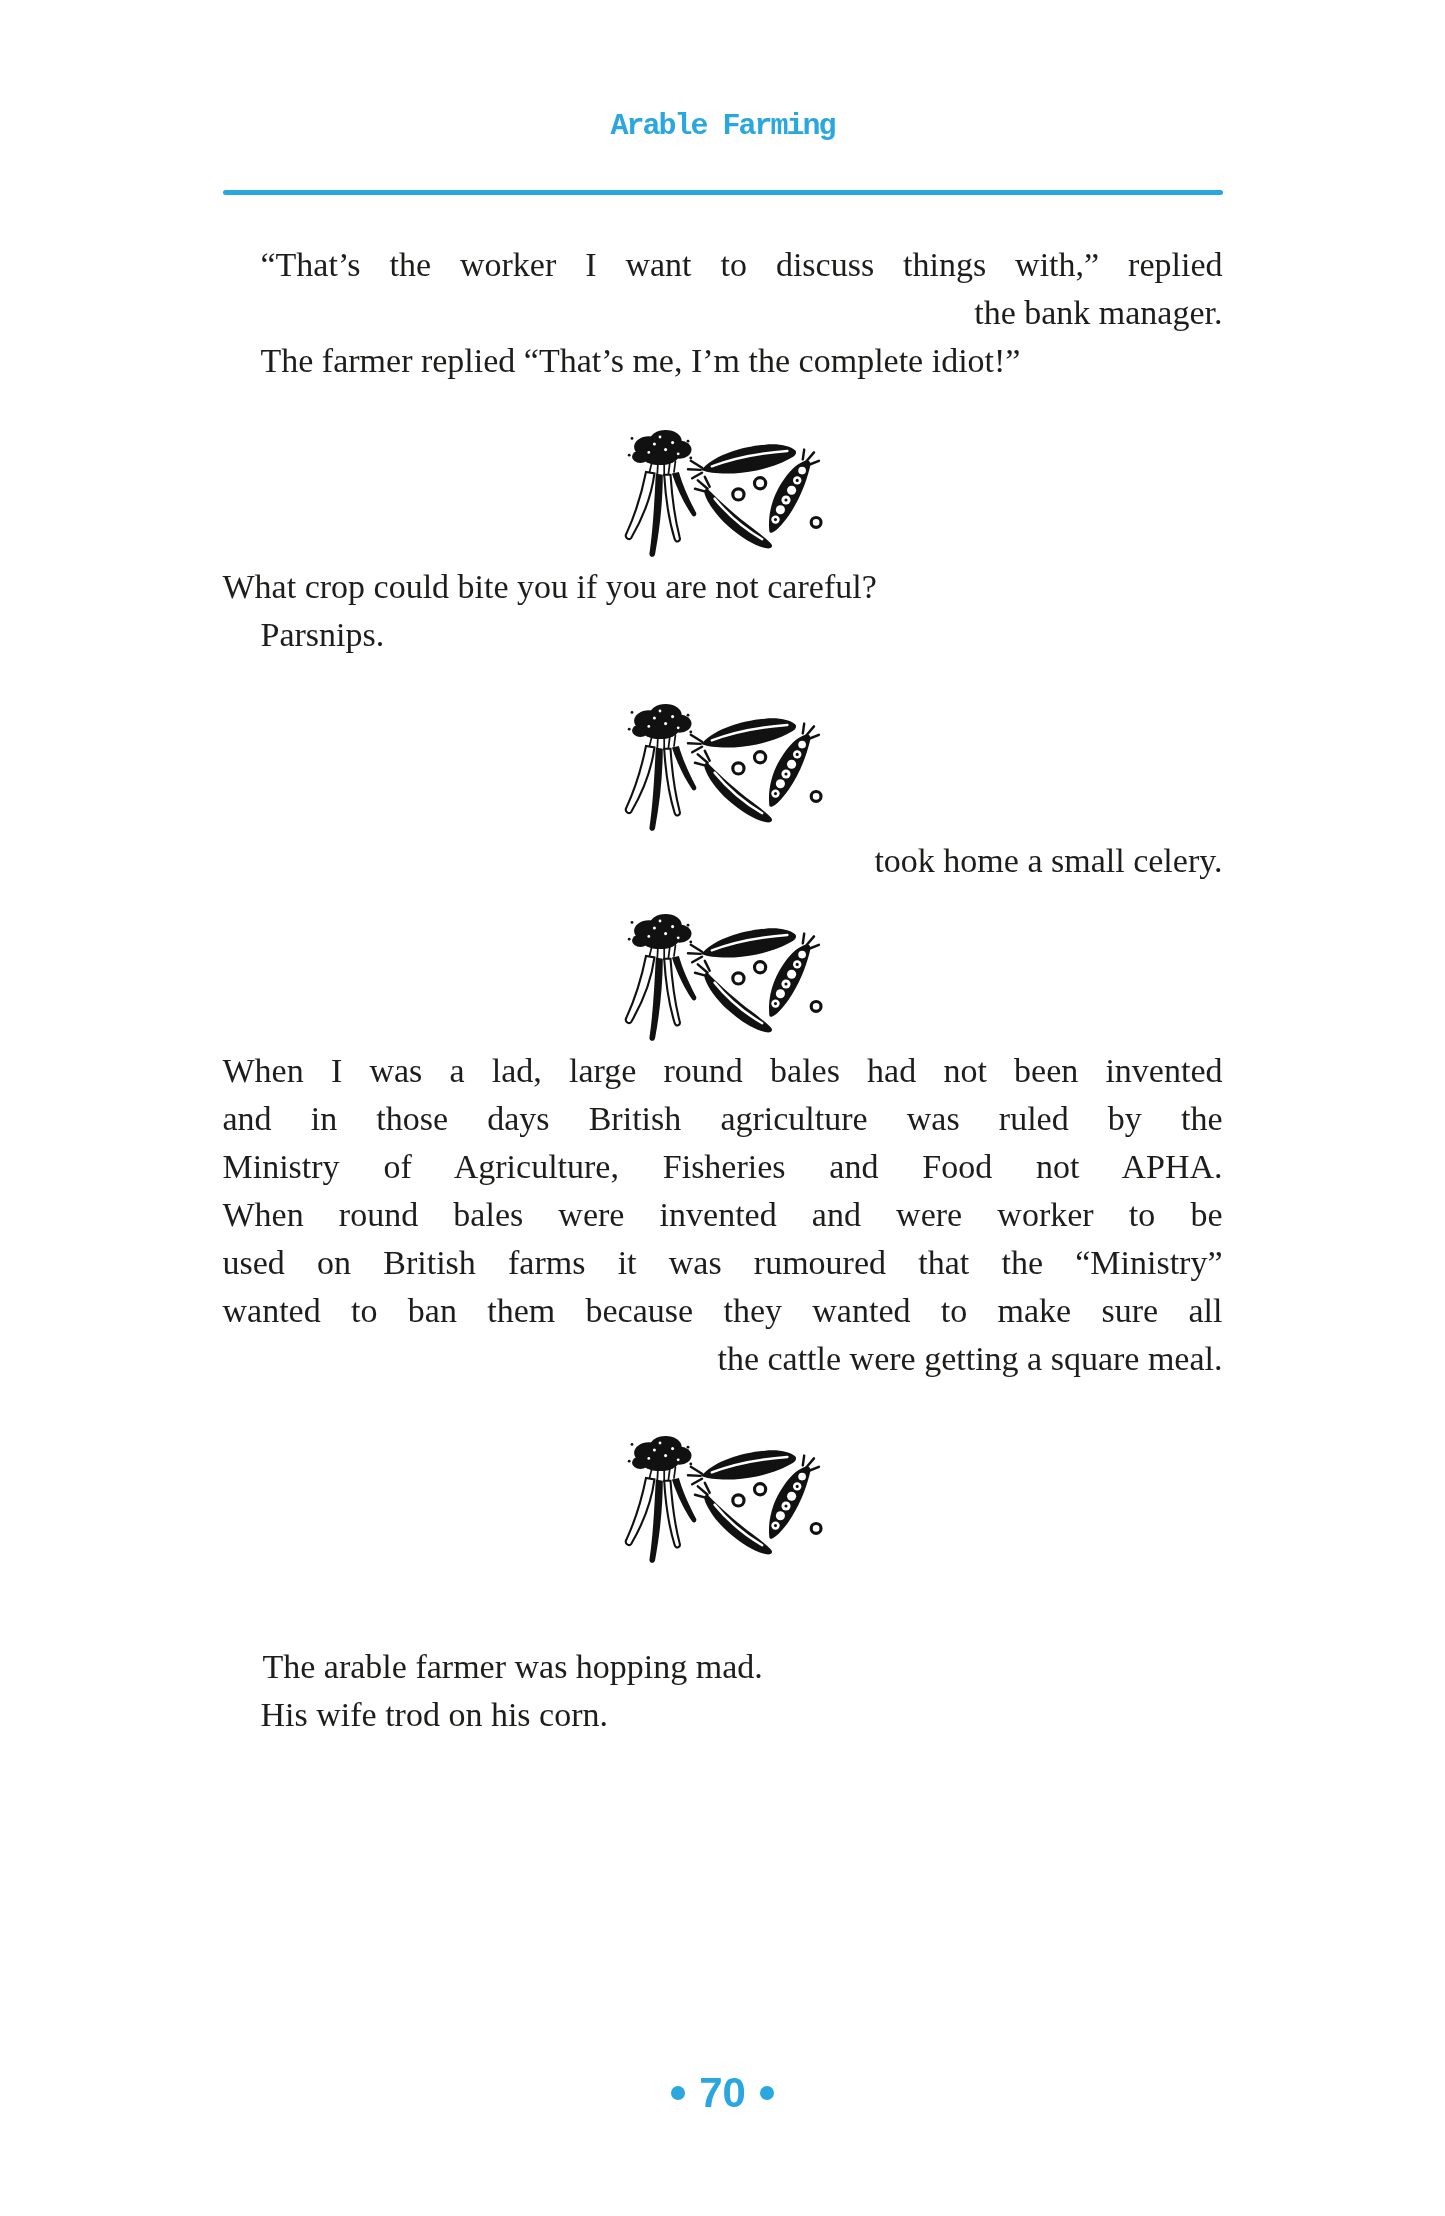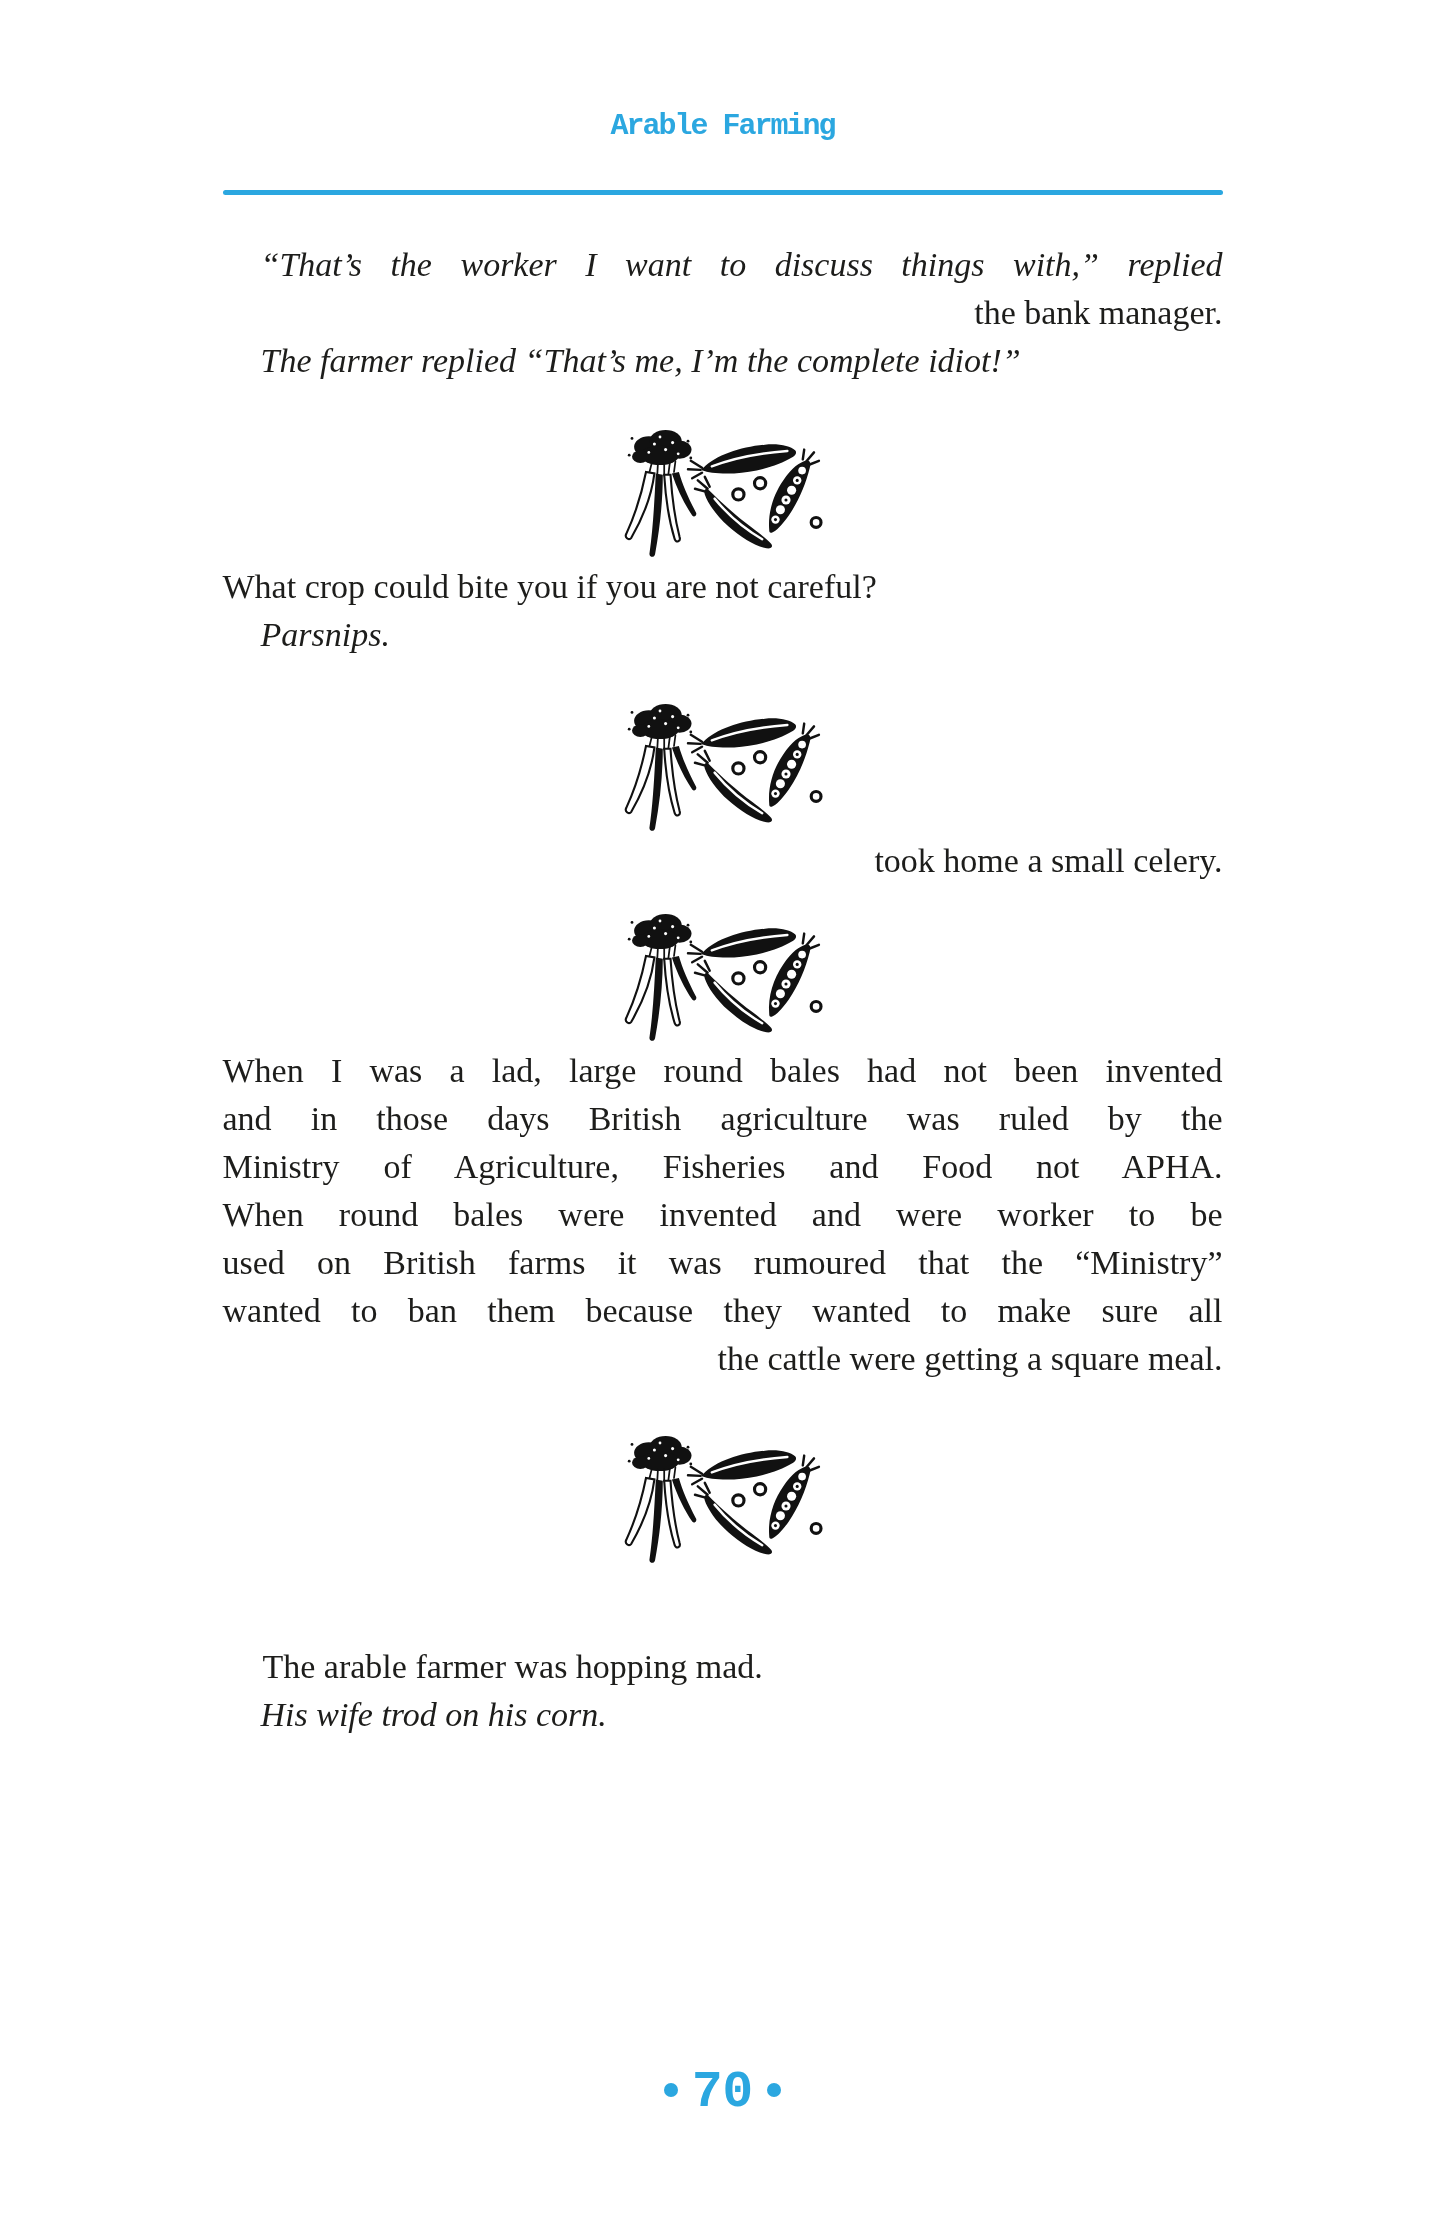--- a/index.html
+++ b/index.html
@@ -33,43 +33,43 @@
     margin-top:36px;
     background:var(--accent);
     border-radius:3px;
   }
   .para, .line{
     font-size:34px;
     line-height:48px;
     margin:0;
     color:var(--ink);
   }
-  .indent{text-indent:38px;font-style:italic;}
+  .indent{text-indent:38px;}
   .jline{text-align:justify;text-align-last:justify;}
   .jlast{text-align:right;}
   .mt-dialogue{margin-top:46px;}
   .mt-qa{}
   .mt-joke2{margin-top:50px;}
   .mt-story{}
   .mt-joke3{margin-top:74px;margin-left:40px;}
   .illus{
     width:210px;height:140px;
     margin:38px auto 0;
     display:flex;align-items:center;justify-content:center;
   }
   .illus.tight{margin-top:22px;}
   .illus.loose{margin-top:46px;}
   .illus svg{width:210px;height:140px;display:block;}
   .pagenum{
     position:absolute;
     left:0;right:0;bottom:100px;
     text-align:center;
-    font-family:Liberation Mono, monospace;
+    font-family:Liberation Sans, sans-serif;
     font-weight:700;
-    font-size:51px;
+    font-size:42px;
     line-height:46px;
     color:var(--accent);
   }
   .pagenum .dot{
     display:inline-block;
     width:14px;height:14px;
     border-radius:50%;
     background:var(--accent);
     vertical-align:middle;
     margin:0 14px 6px;

